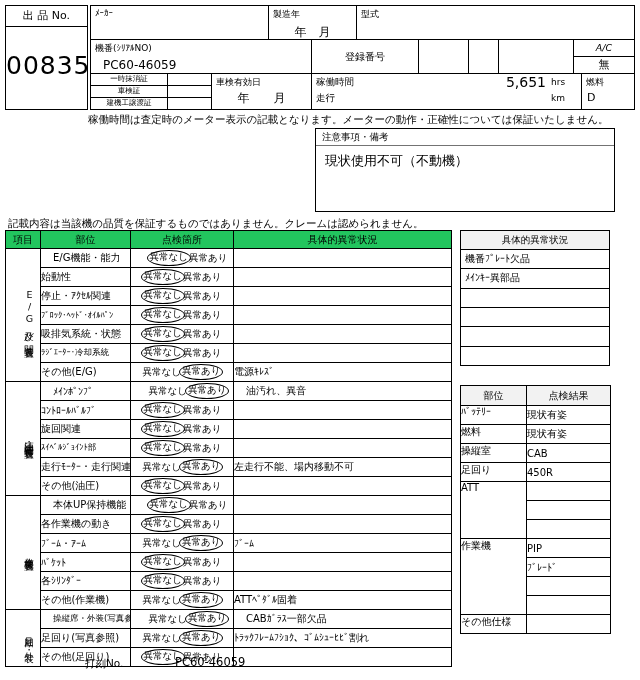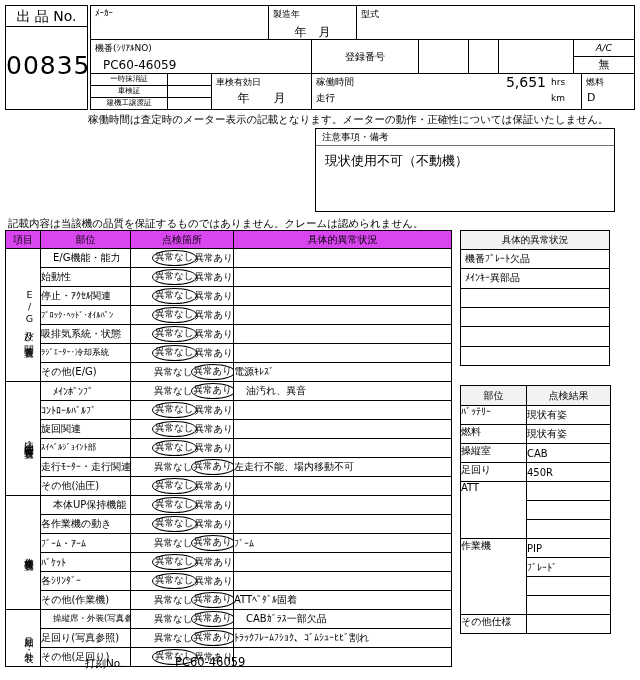--- a/index.html
+++ b/index.html
@@ -6,21 +6,21 @@
   body{
     width:640px;height:680px;position:relative;background:#fff;color:#000;
     font-family:"DejaVu Sans","Liberation Sans",sans-serif;
     -webkit-font-smoothing:antialiased;
   }
   .abs{position:absolute;box-sizing:border-box;}
   .lbl{font-size:9px;padding:2px 4px;display:block;}
 
   
   #lot-box{left:5px;top:5px;width:83px;height:105px;border:1.5px solid #000;}
-  #lot-head{height:20px;border-bottom:1.5px solid #000;text-align:center;font-size:14px;line-height:20px;}
+  #lot-head{height:20px;border-bottom:1.5px solid #000;text-align:center;font-size:11px;line-height:20px;}
   #lot-num{font-size:25px;text-align:center;margin-top:24px;letter-spacing:1px;}
 
   
   #spec-grid{left:90px;top:5px;width:545px;height:105px;border:1.5px solid #000;display:flex;flex-direction:column;}
   .srow{display:flex;box-sizing:border-box;}
   #srow1,#srow2{height:34px;border-bottom:1px solid #000;}
   #srow3{flex:1;}
   .scell{box-sizing:border-box;border-right:1px solid #000;position:relative;}
   .scell:last-child{border-right:none;}
   .c-maker{width:178px;} .c-mfg{width:88px;} .c-model{flex:1;}
@@ -49,27 +49,27 @@
   
   #notes-box{left:315px;top:128px;width:300px;height:84px;border:1px solid #000;}
   #notes-title{height:17px;border-bottom:1px solid #737373;font-size:9.5px;padding:2px 6px;box-sizing:border-box;}
   #notes-content{font-size:13px;font-weight:400;padding:6px 9px;}
 
   
   #insp-wrap{left:5px;top:230px;width:446px;}
   table{border-collapse:collapse;table-layout:fixed;}
   .insp{width:446px;border:1.5px solid #000;}
   .insp th,.insp td{border:1px solid #000;padding:0;overflow:hidden;}
-  .insp th{height:17px;font-size:10px;font-weight:normal;background:#d946ef;}
+  .insp th{height:17px;font-size:10px;font-weight:normal;background:#22c55e;}
   .insp td{height:18px;}
   .group-cell{writing-mode:vertical-rl;text-orientation:upright;text-align:center;font-size:9.5px;letter-spacing:1px;line-height:34px;padding:0;}
   .part-cell{font-size:10px;padding-left:3px;white-space:nowrap;}
   .part-cell.tiny{font-size:8.5px;}
   .status-cell{font-size:9.5px;}
-  .status-cell .st{display:flex;justify-content:flex-end;align-items:center;}
+  .status-cell .st{display:flex;justify-content:center;align-items:center;}
   .remark-cell{font-size:10px;padding-left:4px;white-space:nowrap;}
   .oval{display:inline-block;border:1.5px solid #000;border-radius:50%;padding:0 2px 1px;margin:-2px;}
   tr.group-start td{border-top:1.5px solid #000;padding-left:12px;}
 
   
   #ab-box{left:460px;top:230px;width:150px;height:136px;border:1.5px solid #000;display:flex;flex-direction:column;}
   #ab-title{height:18px;border-bottom:1px solid #000;text-align:center;font-size:9.5px;line-height:18px;background:#f2f2f2;}
   .ab-row{flex:1;border-bottom:1px solid #000;font-size:10px;padding:2px 4px;white-space:nowrap;overflow:hidden;}
   .ab-row:last-child{border-bottom:none;}
 

